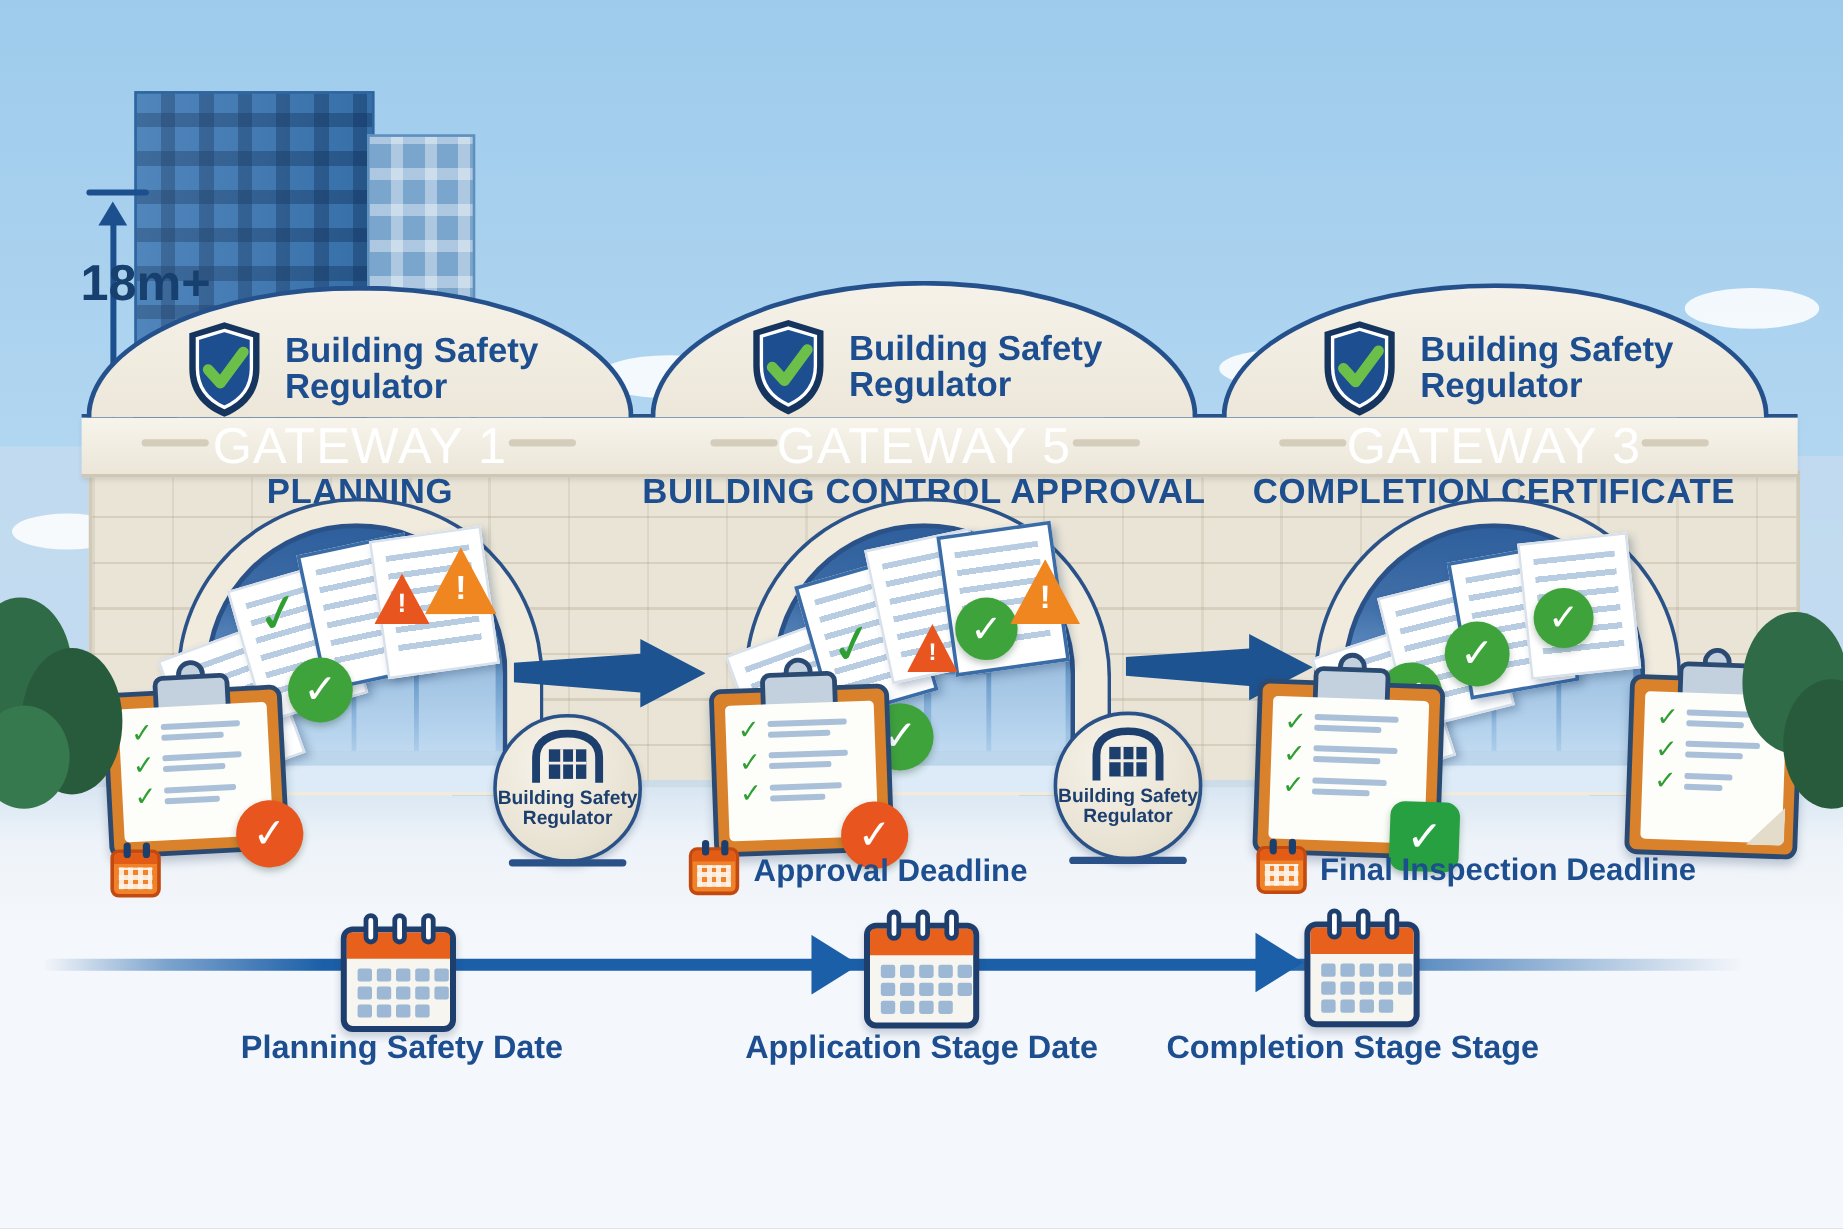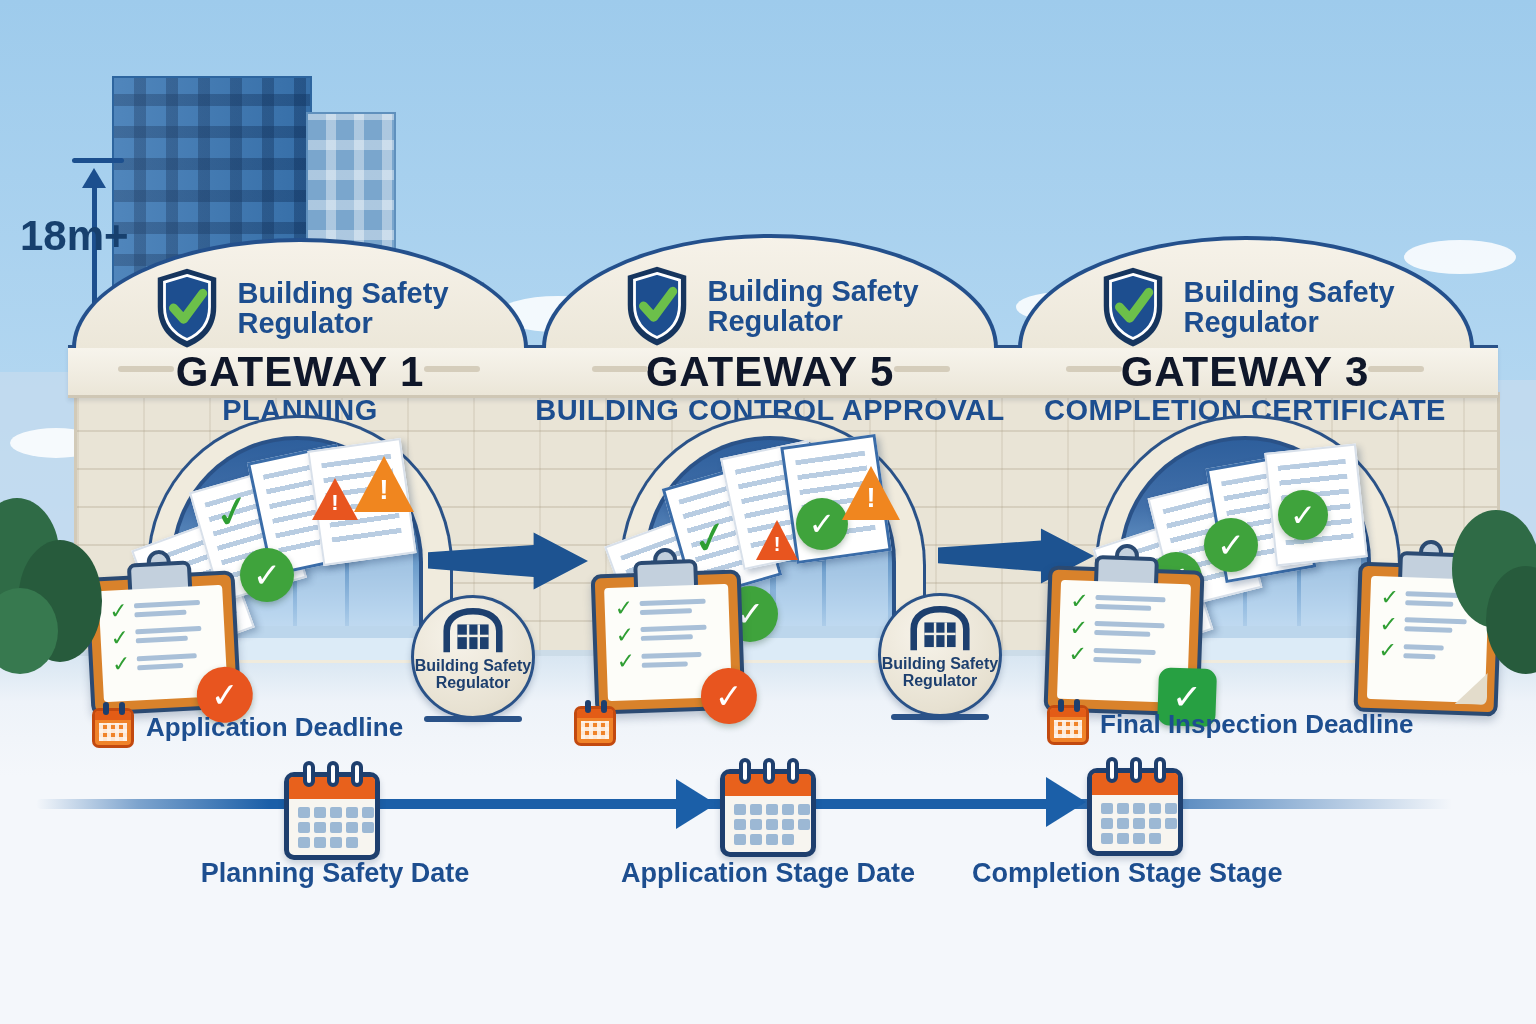--- a/index.html
+++ b/index.html
@@ -24,39 +24,39 @@
   .tower.light{background-color:#7aa6cd;
     background-image:
       repeating-linear-gradient(0deg,transparent 0 20px,rgba(255,255,255,.38) 20px 30px),
       repeating-linear-gradient(90deg,transparent 0 18px,rgba(255,255,255,.38) 18px 28px);
     border:2px solid #5f90bd;}
 
   
   .m-tick{background:#1c4f8e;border-radius:3px;}
   .m-line{background:#1c4f8e;border-radius:3px;}
   .m-head{width:0;height:0;border-left:12px solid transparent;border-right:12px solid transparent;border-bottom:20px solid #1c4f8e;}
-  .m-label{font-size:42px;font-weight:800;color:#17406e;}
+  .m-label{font-size:42px;font-weight:800;color:#17406e;margin-left:47px;}
 
   
   .wall{background-color:#e9e4d6;
     background-image:
       repeating-linear-gradient(180deg,rgba(165,152,128,.28) 0 2px,transparent 2px 38px),
       repeating-linear-gradient(90deg,rgba(165,152,128,.18) 0 2px,transparent 2px 66px);
     border-left:3px solid #d2cab8;border-right:3px solid #d2cab8;}
   .band{background:linear-gradient(180deg,#f7f4ec,#ebe6d8);border-top:3px solid #2a5288;border-bottom:3px solid #cfc7b5;box-shadow:0 3px 4px rgba(40,60,90,.12);}
   .band-dash{height:6px;background:#d5cdbb;border-radius:3px;}
 
   
   .dome{background:linear-gradient(180deg,#f6f2e9,#ece7d9);border:4px solid #24508c;border-bottom:none;
     border-radius:50% 50% 0 0 / 100% 100% 0 0;display:flex;align-items:center;justify-content:center;gap:16px;padding-top:26px;box-sizing:border-box;}
   .badge{display:flex;align-items:center;gap:14px;}
   .badge-text{display:flex;flex-direction:column;line-height:1.05;}
   .badge-text span{font-size:29px;font-weight:800;color:#1d4e8f;}
 
-  .gw-title{font-size:42px;font-weight:700;letter-spacing:1px;color:#0f172a;text-align:center;}
+  .gw-title{font-size:42px;font-weight:400;letter-spacing:1px;color:#ffffff;text-align:center;}
   .gw-sub{font-size:29px;font-weight:800;letter-spacing:.5px;color:#1d4e8f;text-align:center;}
 
   
   .arch-ring{background:#f0ebdd;border:3px solid #2a5288;border-bottom:none;border-radius:150px 150px 0 0;}
   .arch{background:linear-gradient(180deg,#2e5f9c 0%,#416fa9 30%,#6f9fcd 58%,#9dc2e4 78%,#c0d9ef 92%);
     border:4px solid #2a5288;border-bottom:none;border-radius:128px 128px 0 0;overflow:hidden;box-sizing:border-box;}
   .sk{position:absolute;background:rgba(205,228,246,.55);}
   .arch-floor{position:absolute;left:0;right:0;bottom:0;height:22px;background:#dcebf7;}
   .arch-floor2{position:absolute;left:0;right:0;bottom:22px;height:12px;background:#bcd6ec;}
 
@@ -462,28 +462,28 @@
   <div class="abs tree" style="left:-18px;top:588px;width:76px;height:86px;background:#37794f;"></div>
   <div class="abs tree" style="left:1452px;top:510px;width:88px;height:118px;background:#2f6b46;"></div>
   <div class="abs tree" style="left:1486px;top:566px;width:80px;height:108px;background:#275b3c;"></div>
 
   <div class="abs scal" style="left:92px;top:708px;">
     <div class="scal-head"></div>
     <div class="scal-grid"></div>
     <div class="scal-ring" style="left:8px;"></div>
     <div class="scal-ring" style="left:24px;"></div>
   </div>
-  <div class="abs dl-label" style="left:146px;top:712px;">Application Deadline</div>
 
   <div class="abs scal" style="left:574px;top:706px;">
     <div class="scal-head"></div>
     <div class="scal-grid"></div>
     <div class="scal-ring" style="left:8px;"></div>
     <div class="scal-ring" style="left:24px;"></div>
   </div>
+  <div class="abs dl-label" style="left:628px;top:710px;">Approval Deadline</div>
 
   <div class="abs scal" style="left:1047px;top:705px;">
     <div class="scal-head"></div>
     <div class="scal-grid"></div>
     <div class="scal-ring" style="left:8px;"></div>
     <div class="scal-ring" style="left:24px;"></div>
   </div>
   <div class="abs dl-label" style="left:1100px;top:709px;">Final Inspection Deadline</div>
 
   <div class="abs tl-line" style="left:36px;top:799px;width:1460px;"></div>

